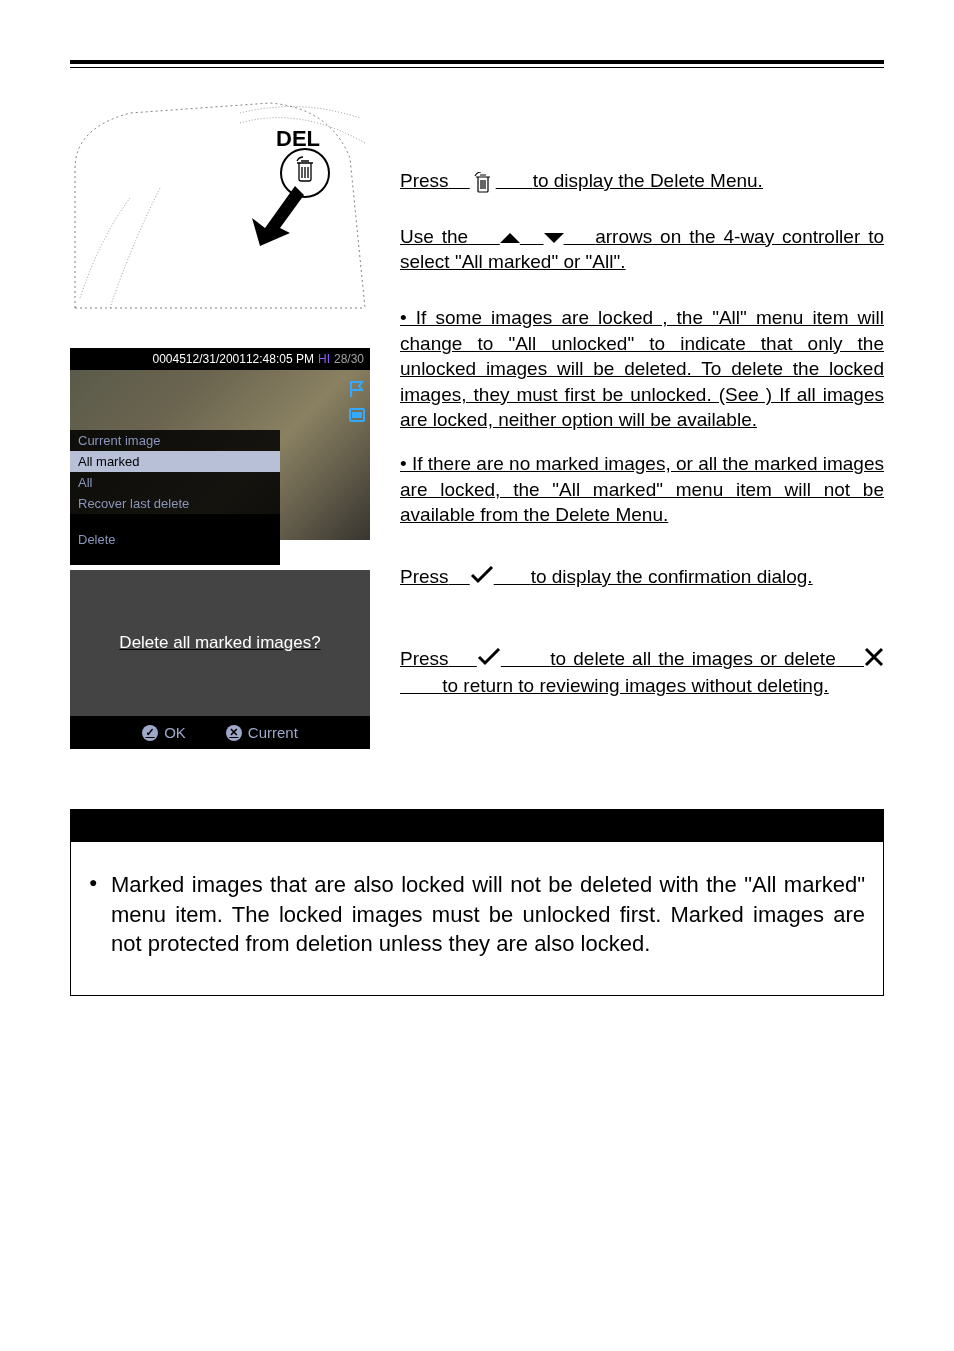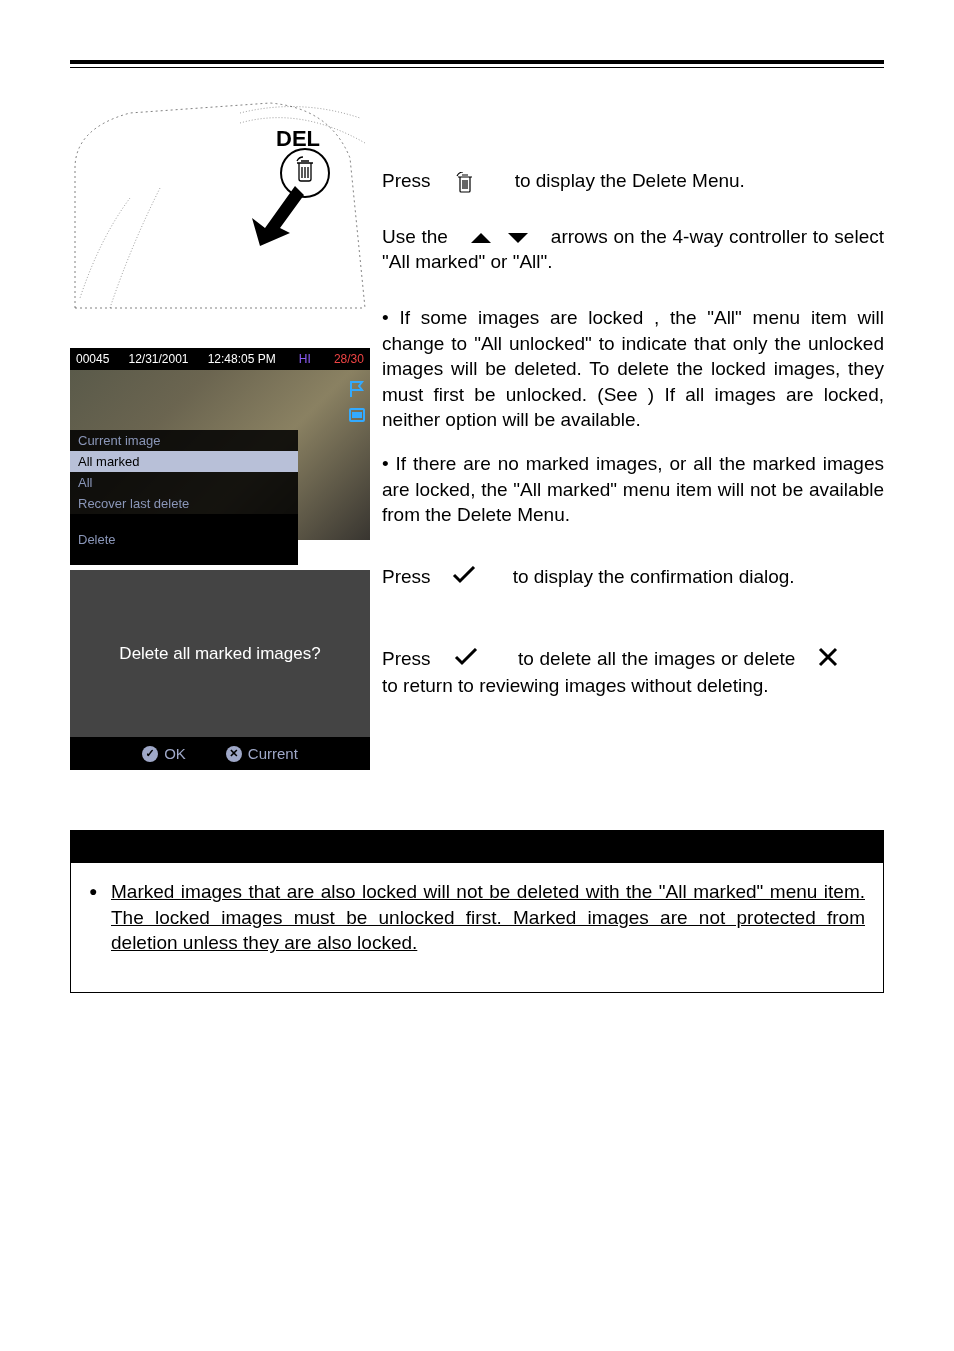--- a/index.html
+++ b/index.html
@@ -13,21 +13,22 @@
     position: relative;
   }
   .top-rule {
     border-top: 4px solid #000;
     border-bottom: 1px solid #000;
     height: 8px;
     margin-bottom: 30px;
   }
   .columns {
     display: flex;
-    gap: 12px;
+    gap: 30px;
+    text-decoration: underline;
   }
   .left-col {
     width: 300px;
     flex-shrink: 0;
   }
   .right-col {
     flex: 1;
     font-size: 19px;
     line-height: 1.35;
   }
@@ -42,37 +43,37 @@
   .screenshot1 {
     width: 300px;
     background: #000;
     color: #fff;
     font-size: 14px;
     margin-bottom: 30px;
     padding: 0;
   }
   .ss-top {
     display: flex;
-    justify-content: space-between;
+    justify-content: flex-end;
     padding: 4px 6px;
     font-size: 12px;
     background: #000;
   }
   .ss-top .hi { color: #8b5cf6; padding: 0 4px; }
-  .ss-top .ct { color: #ef4444; }
+  .ss-top .ct { color: #a3a3a3; }
   .ss-body {
     height: 170px;
     background: linear-gradient(135deg,#5a5a4a 0%,#6b6550 30%,#8a8162 60%,#383530 100%);
     position: relative;
   }
   .ss-menu {
     position: absolute;
     left: 0;
     top: 60px;
-    width: 228px;
+    width: 210px;
     background: rgba(0,0,0,0.85);
     font-size: 13px;
   }
   .ss-menu-item {
     padding: 3px 8px;
     color: #8a96b8;
   }
   .ss-menu-item.sel {
     background: #b8c0d8;
     color: #000;
@@ -89,21 +90,21 @@
     display: flex;
     flex-direction: column;
     gap: 8px;
   }
   .ss-icon-flag, .ss-icon-card {
     width: 18px; height: 18px;
     color: #3af;
   }
   .screenshot2 {
     width: 300px;
-    height: 200px;
+    height: 179px;
     background: #333;
     color: #fff;
     display: flex;
     flex-direction: column;
   }
   .ss2-text {
     flex: 1;
     display: flex;
     align-items: center;
     justify-content: center;
@@ -161,24 +162,23 @@
   .notes-section {
     margin-top: 60px;
     border: 1px solid #000;
   }
   .notes-header {
     background: #000;
     color: #fff;
     height: 32px;
   }
   .notes-body {
-    padding: 16px 18px 20px 18px;
-    font-size: 19px;
+    padding: 28px 18px 20px 18px;
+    font-size: 22px;
     line-height: 1.35;
-    text-decoration: underline;
   }
   .notes-body ul { list-style: none; }
   .notes-body li {
     position: relative;
     padding-left: 22px;
     margin-bottom: 16px;
     text-align: justify;
   }
   .notes-body li::before {
     content: "●";

